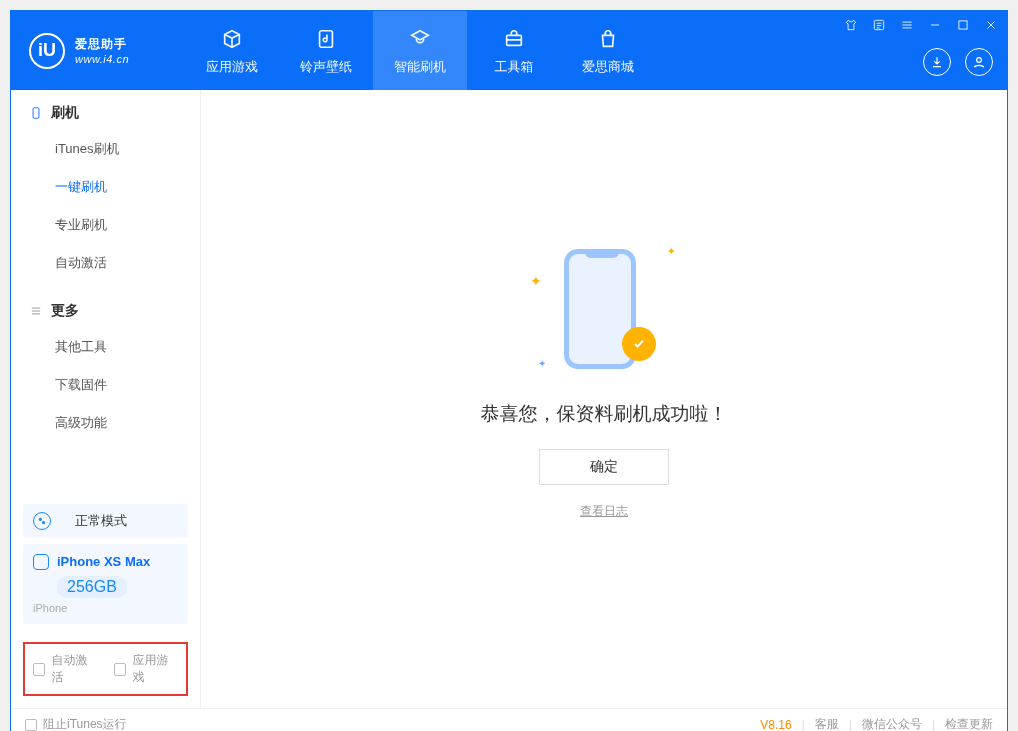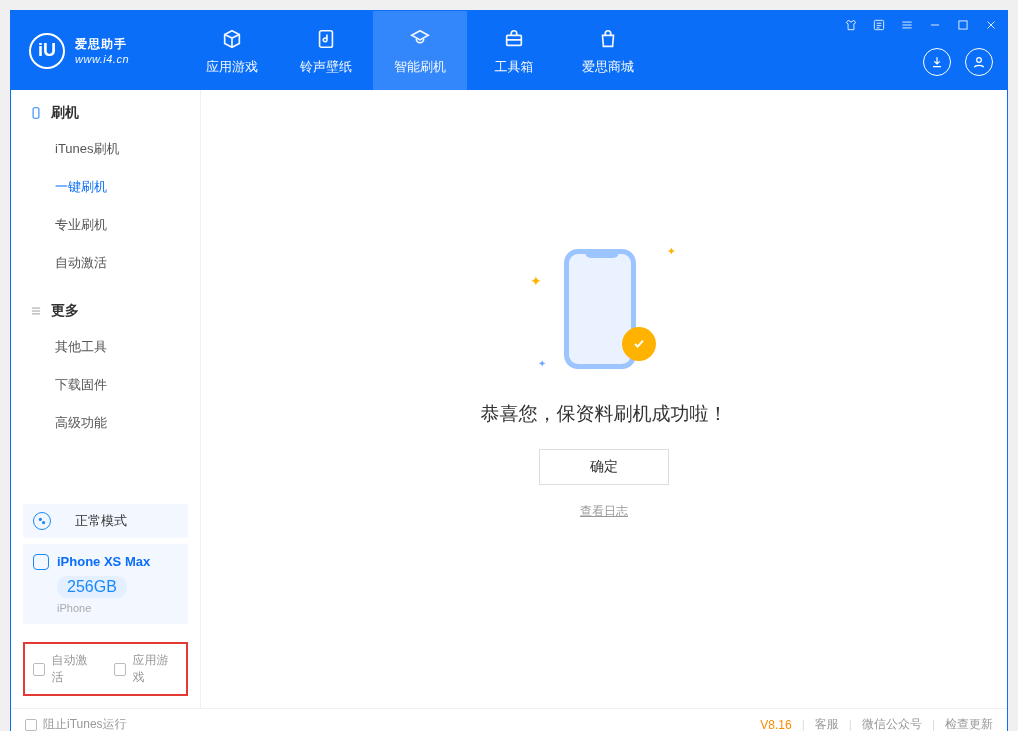--- a/index.html
+++ b/index.html
@@ -30,21 +30,21 @@
 .side-item { padding: 10px 18px 10px 44px; font-size:13px; color:#555; cursor:pointer; }
 .side-item.active { color:#0a6ef8; }
 .side-spacer { flex:1; }
 .mode-box { margin:6px 12px; background:#f3f7ff; border-radius:3px; padding:8px 10px; display:flex; align-items:center; gap:24px; font-size:13px; color:#333; }
 .mode-box .mi { width:18px; height:18px; border:1.6px solid #1989fa; border-radius:50%; display:flex; align-items:center; justify-content:center; }
 .mode-box .mi svg { fill:#1989fa; }
 .dev-box { margin:0 12px 8px; background:#f3f7ff; border-radius:3px; padding:10px; }
 .dev-box .dh { display:flex; align-items:flex-start; gap:8px; font-size:13px; color:#0a6ef8; font-weight:600; }
 .dev-box .dh .di { width:16px; height:16px; border:1.6px solid #1989fa; border-radius:4px; }
 .dev-box .cap { margin-top:6px; display:inline-block; background:#e4f0ff; color:#1989fa; font-size:16px; padding:2px 10px; border-radius:10px; margin-left:24px; }
-.dev-box .sub { margin-top:4px; font-size:11px; color:#aaa; margin-left:24px; }
+.dev-box .sub { margin-top:4px; font-size:11px; color:#aaa; }
 .cb-row { margin:10px 12px 12px; border:2px solid #e53935; padding:8px 8px; display:flex; gap:17px; font-size:12px; color:#999; align-items:center; }
 .cb-row label { display:flex; align-items:center; gap:6px; cursor:pointer; }
 .cb-row .chk { width:13px; height:13px; border:1px solid #bbb; border-radius:2px; display:inline-block; }
 .main { flex:1; display:flex; flex-direction:column; align-items:center; justify-content:center; position:relative; }
 .illus { position:relative; width:140px; height:140px; margin-top:-40px; }
 .phone { position:absolute; left:30px; top:10px; width:72px; height:120px; border:5px solid #9cc5ff; border-radius:14px; background:#eaf2ff; }
 .phone::before { content:""; position:absolute; top:-4px; left:16px; width:34px; height:8px; background:#9cc5ff; border-radius:0 0 6px 6px; }
 .badge { position:absolute; right:18px; bottom:18px; width:34px; height:34px; background:#ffb300; border-radius:50%; display:flex; align-items:center; justify-content:center; }
 .badge svg { stroke:#fff; stroke-width:3; fill:none; }
 .spark { position:absolute; font-size:14px; color:#ffb300; }

